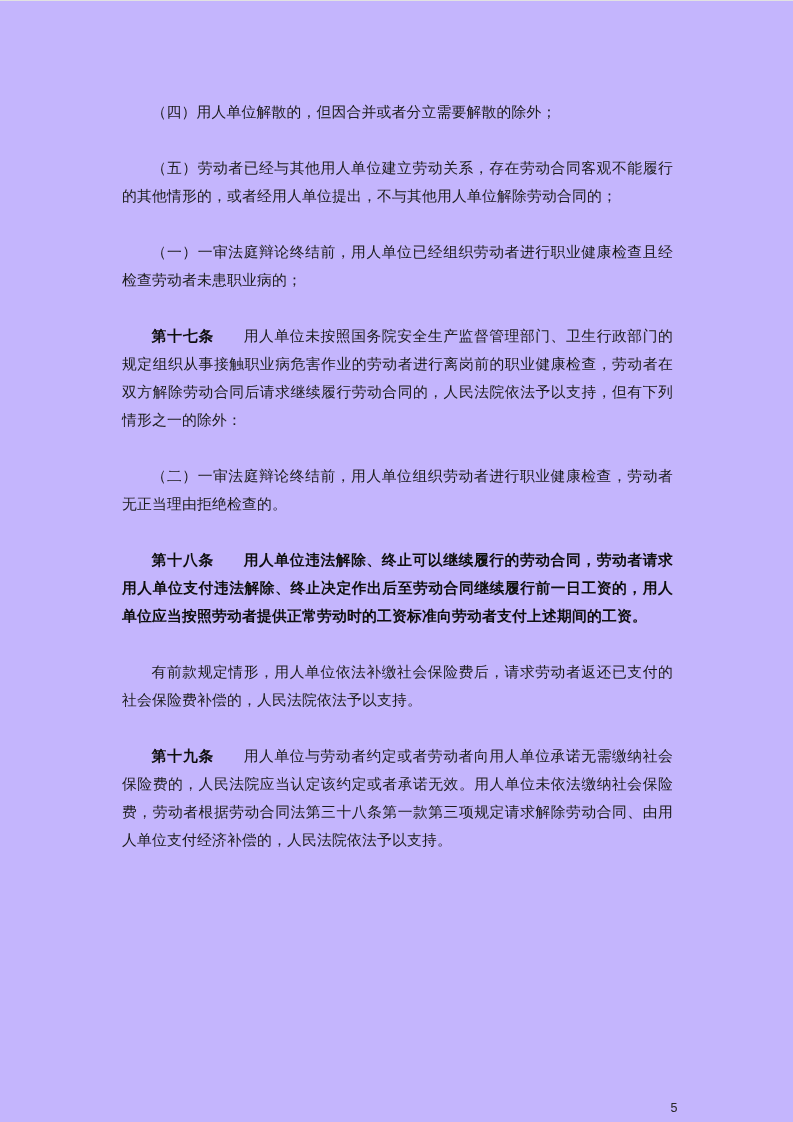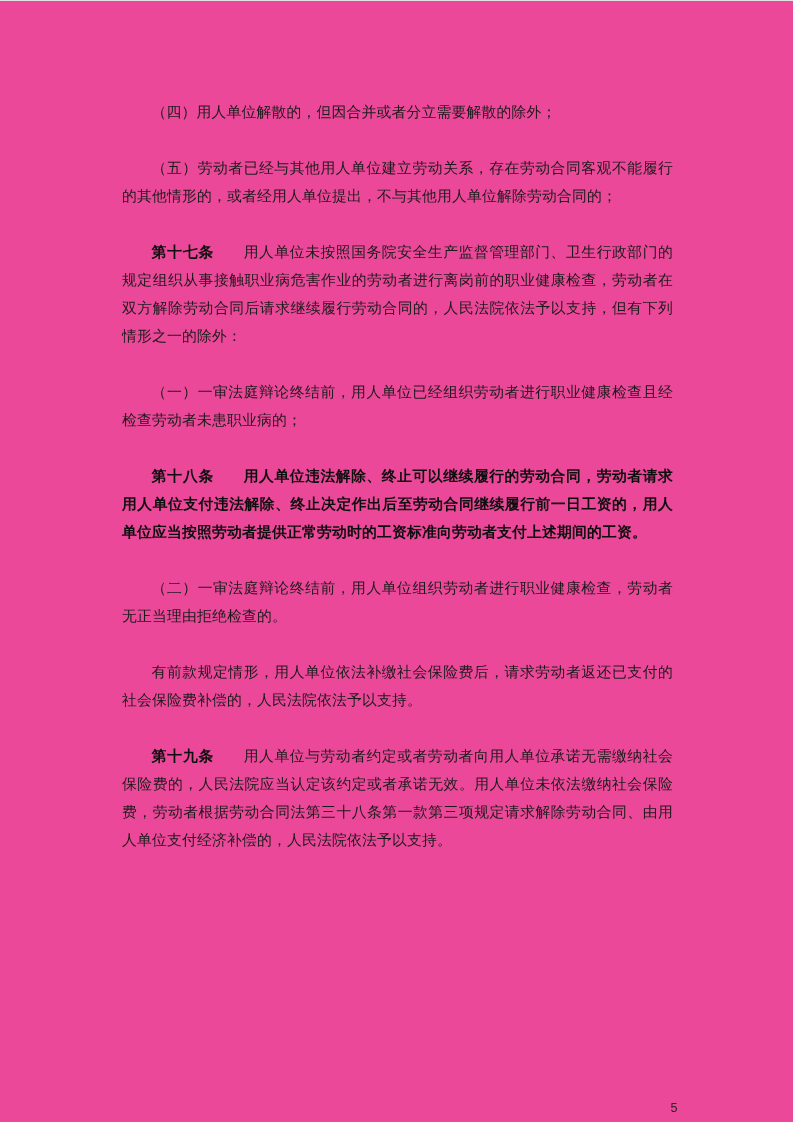--- a/index.html
+++ b/index.html
@@ -4,21 +4,21 @@
 <style>
   html, body {
     margin: 0;
     padding: 0;
     background: #ffffff;
   }
   .page {
     position: relative;
     width: 793px;
     height: 1122px;
-    background: #ec4899;
+    background: #c4b5fd;
     border-top: 1px solid #e2e2e2;
     box-sizing: border-box;
     overflow: hidden;
     font-family: "Liberation Serif", "DejaVu Serif", serif;
     color: #1b1b1b;
   }
   .content {
     position: absolute;
     left: 122px;
     top: 97px;
@@ -61,27 +61,27 @@
 <body>
 
 <div class="page">
   <div class="content">
 
     <p class="para">（四）用人单位解散的，但因合并或者分立需要解散的除外；</p>
 
     <p class="para">（五）劳动者已经与其他用人单位建立劳动关系，存在劳动合同客观不能履行的其他情形的，或者经用人单位提出，不与其他用人单位解除劳动合同的；</p>
 
 
+    <p class="para">（一）一审法庭辩论终结前，用人单位已经组织劳动者进行职业健康检查且经检查劳动者未患职业病的；</p>
+
     <p class="para"><span class="art-no">第十七条</span><span>用人单位未按照国务院安全生产监督管理部门、卫生行政部门的规定组织从事接触职业病危害作业的劳动者进行离岗前的职业健康检查，劳动者在双方解除劳动合同后请求继续履行劳动合同的，人民法院依法予以支持，但有下列情形之一的除外：</span></p>
 
-    <p class="para">（一）一审法庭辩论终结前，用人单位已经组织劳动者进行职业健康检查且经检查劳动者未患职业病的；</p>
+    <p class="para">（二）一审法庭辩论终结前，用人单位组织劳动者进行职业健康检查，劳动者无正当理由拒绝检查的。</p>
 
     <p class="para bold"><span class="art-no">第十八条</span><span>用人单位违法解除、终止可以继续履行的劳动合同，劳动者请求用人单位支付违法解除、终止决定作出后至劳动合同继续履行前一日工资的，用人单位应当按照劳动者提供正常劳动时的工资标准向劳动者支付上述期间的工资。</span></p>
-
-    <p class="para">（二）一审法庭辩论终结前，用人单位组织劳动者进行职业健康检查，劳动者无正当理由拒绝检查的。</p>
 
 
     <p class="para">有前款规定情形，用人单位依法补缴社会保险费后，请求劳动者返还已支付的社会保险费补偿的，人民法院依法予以支持。</p>
 
     <p class="para"><span class="art-no">第十九条</span><span>用人单位与劳动者约定或者劳动者向用人单位承诺无需缴纳社会保险费的，人民法院应当认定该约定或者承诺无效。用人单位未依法缴纳社会保险费，劳动者根据劳动合同法第三十八条第一款第三项规定请求解除劳动合同、由用人单位支付经济补偿的，人民法院依法予以支持。</span></p>
 
   </div>
 
   <div class="footer-page-num">5</div>
 </div>

